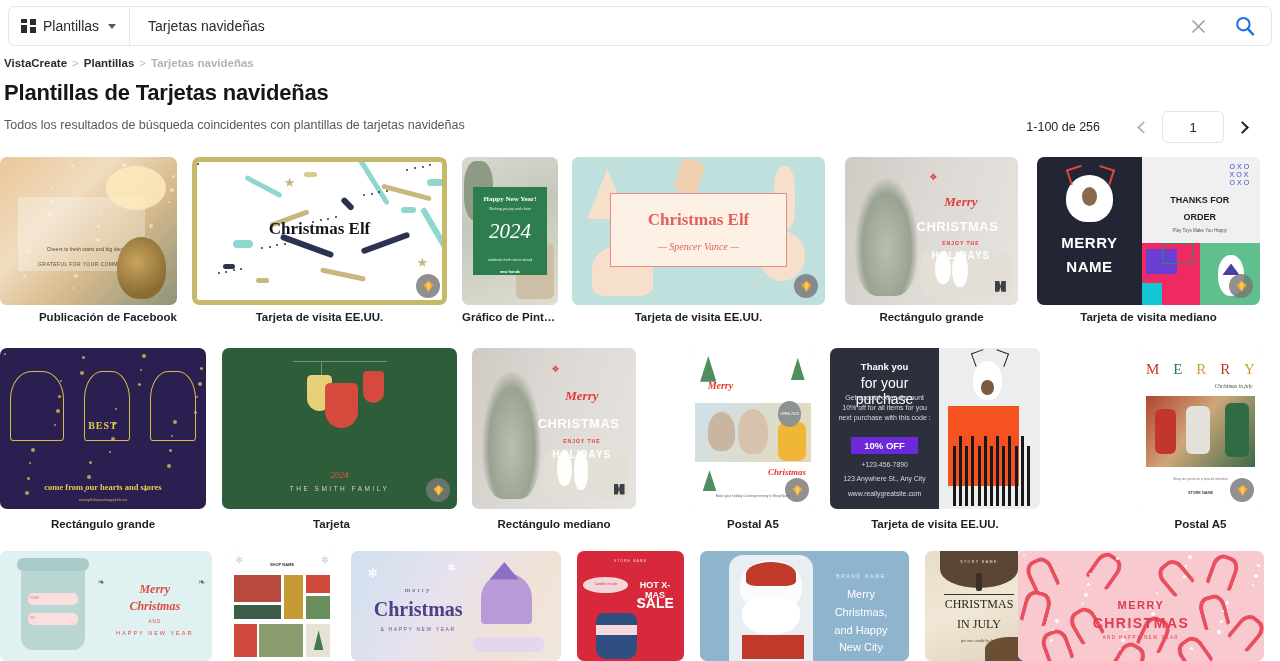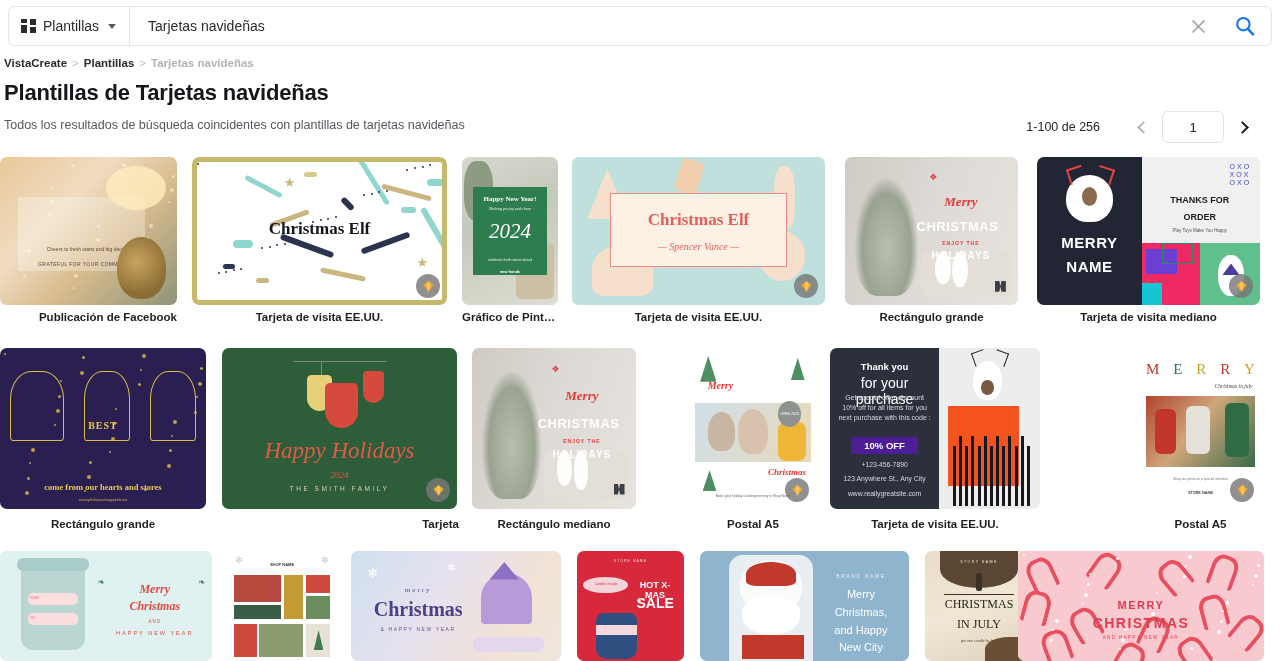--- a/index.html
+++ b/index.html
@@ -449,32 +449,31 @@
       </div>
       <div class="cap" style="left: 0px; width: 206px; top: 518px;">Rectángulo grande</div>
       <div class="cell" style="left: 222px; top: 348px; width: 235px; height: 161px;">
         <div class="thumb">
           <div class="fill art-hh"></div>
     <span style="position:absolute;left:30%;top:8%;width:40%;height:1.5px;background:#7b8f79"></span>
     <span style="position:absolute;left:42%;top:8%;width:1.5px;height:22%;background:#7b8f79"></span>
     <span style="position:absolute;left:36%;top:17%;width:11%;height:22%;background:#e6d07a;border-radius:6px 6px 16px 16px"></span>
     <span style="position:absolute;left:44%;top:22%;width:14%;height:28%;background:#d64a3e;border-radius:6px 6px 20px 20px"></span>
     <span style="position:absolute;left:60%;top:14%;width:9%;height:20%;background:#d64a3e;border-radius:5px 5px 14px 14px"></span>
-    <div class="ctr" style="top:56%;font-family:'Liberation Serif',serif;font-style:italic;font-size:23px;color:#e05a46">Happy Holidays</div>
     <div class="ctr" style="top:76%;font-family:'Liberation Serif',serif;font-style:italic;font-size:9px;color:#e05a46">2024</div>
     <div class="ctr" style="top:85%;font-size:6.5px;color:#d8d0b8;letter-spacing:2.5px">THE SMITH FAMILY</div>
           <span class="badge">
   <svg width="13" height="13" viewBox="0 0 16 16">
     <path d="M8 1.2 L14.3 6 L8 14.4 L1.7 6 Z" fill="#f0a829"></path>
     <path d="M8 1.2 L10.6 6 L8 14.4 L5.4 6 Z" fill="#fdc565"></path>
   </svg>
           </span>
         </div>
       </div>
-      <div class="cap" style="left: 224px; width: 235px; top: 518px; text-align: right;">Tarjeta</div>
+      <div class="cap" style="left: 214px; width: 235px; top: 518px;">Tarjeta</div>
       <div class="cell" style="left: 472px; top: 348px; width: 164px; height: 161px;">
         <div class="thumb">
           <div class="fill art-room"></div>
     <div class="room-tree"></div>
           <div class="room-sofa"></div>
     <span style="position:absolute;left:44%;top:10%;width:14%;height:9%;color:#e03b3b;font-size:9px;text-align:center">❖</span>
     <div class="ctr" style="left:36%;right:2%;top:25%;font-family:'Liberation Serif',serif;font-style:italic;font-weight:bold;font-size:13px;color:#e33b3b">Merry</div>
     <div class="ctr" style="left:30%;right:0%;top:42%;font-weight:bold;font-size:13px;color:#fff;letter-spacing:.5px">CHRISTMAS</div>
     <div class="ctr" style="left:36%;right:2%;top:56%;font-weight:bold;font-size:5px;color:#e33b3b;letter-spacing:1px">ENJOY THE</div>
     <div class="ctr" style="left:34%;right:0%;top:63%;font-weight:bold;font-size:10px;color:#fff;letter-spacing:1px">HOLIDAYS</div>
@@ -509,21 +508,21 @@
       <div class="cap" style="left: 690px; width: 126px; top: 518px;">Postal A5</div>
       <div class="cell" style="left: 830px; top: 348px; width: 210px; height: 161px;">
         <div class="thumb">
           <div class="fill art-ty">
             <div class="ty-l"></div>
             <div class="ty-r"></div>
           </div>
     <div style="position:absolute;left:2%;width:48%;top:8%;text-align:center;color:#fff;font-weight:bold;font-size:9.5px">Thank you</div>
     <div style="position:absolute;left:2%;width:48%;top:17%;text-align:center;color:#fff;font-weight:normal;font-size:14px">for your purchase</div>
     <div style="position:absolute;left:4%;width:44%;top:28%;text-align:center;color:#d7dadd;font-size:7px;line-height:1.45">Get special offer discount 10% off for all items for you next purchase with this code :</div>
-    <div style="position:absolute;left:10%;width:32%;top:55%;text-align:center;background:#4c1d95;color:#fff;font-weight:bold;font-size:9.5px;padding:3px 0">10% OFF</div>
+    <div style="position:absolute;left:10%;width:32%;top:55%;text-align:center;background:#6d28d9;color:#fff;font-weight:bold;font-size:9.5px;padding:3px 0">10% OFF</div>
     <div style="position:absolute;left:2%;width:48%;top:70%;text-align:center;color:#d7dadd;font-size:6.8px">+123-456-7890</div>
     <div style="position:absolute;left:2%;width:48%;top:79%;text-align:center;color:#d7dadd;font-size:6.8px">123 Anywhere St., Any City</div>
     <div style="position:absolute;left:2%;width:48%;top:88%;text-align:center;color:#d7dadd;font-size:6.8px">www.reallygreatsite.com</div>
     <span style="position:absolute;left:68%;top:8%;width:14%;height:24%;background:#fff;border-radius:50% 50% 45% 45%"></span>
     <span style="position:absolute;left:72%;top:20%;width:6%;height:9%;background:#7b5a42;border-radius:50%"></span>
     <span style="position:absolute;left:68%;top:2%;width:6%;height:9%;border-left:1.6px solid #232323;border-top:1.6px solid #232323;transform:rotate(-20deg)"></span>
     <span style="position:absolute;left:78%;top:2%;width:6%;height:9%;border-right:1.6px solid #232323;border-top:1.6px solid #232323;transform:rotate(20deg)"></span>
     <span style="position:absolute;left:56%;top:36%;width:34%;height:50%;background:#f4521f"></span>
     <span class="bar-code" style="position:absolute;left:56%;right:2%;bottom:2%;height:60%">
             <i style="left:6%;height:62%"></i>

